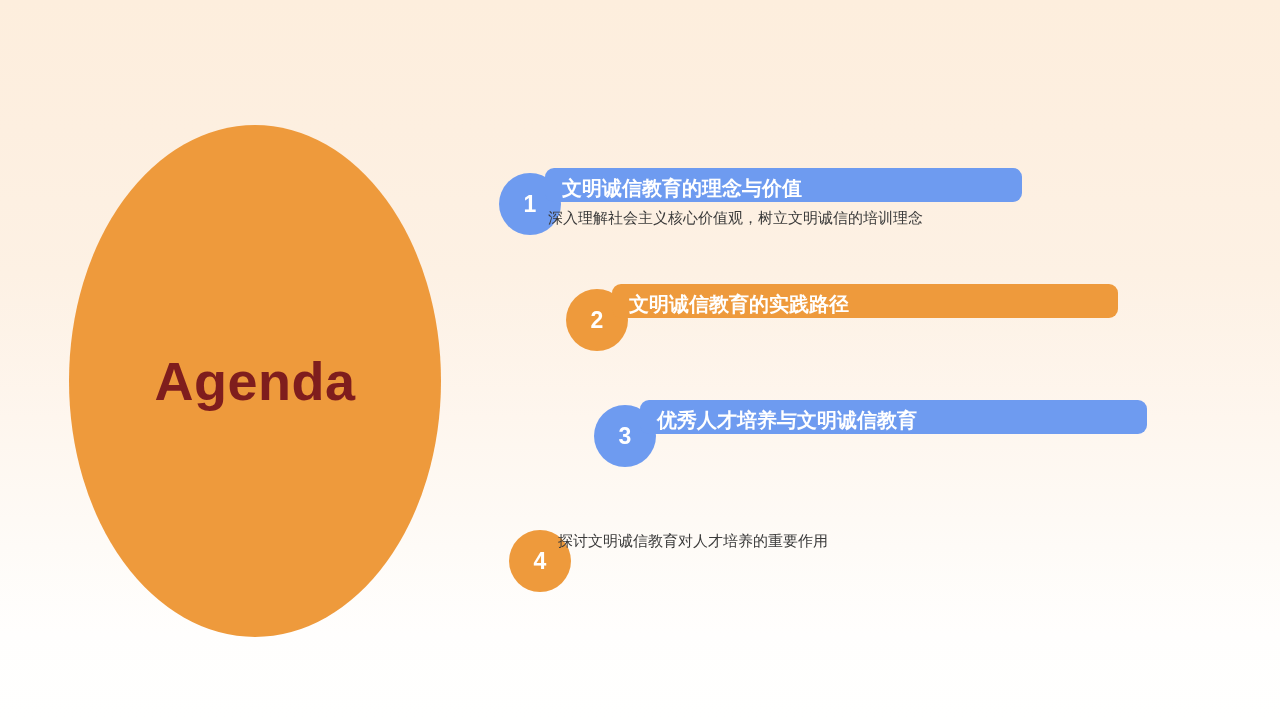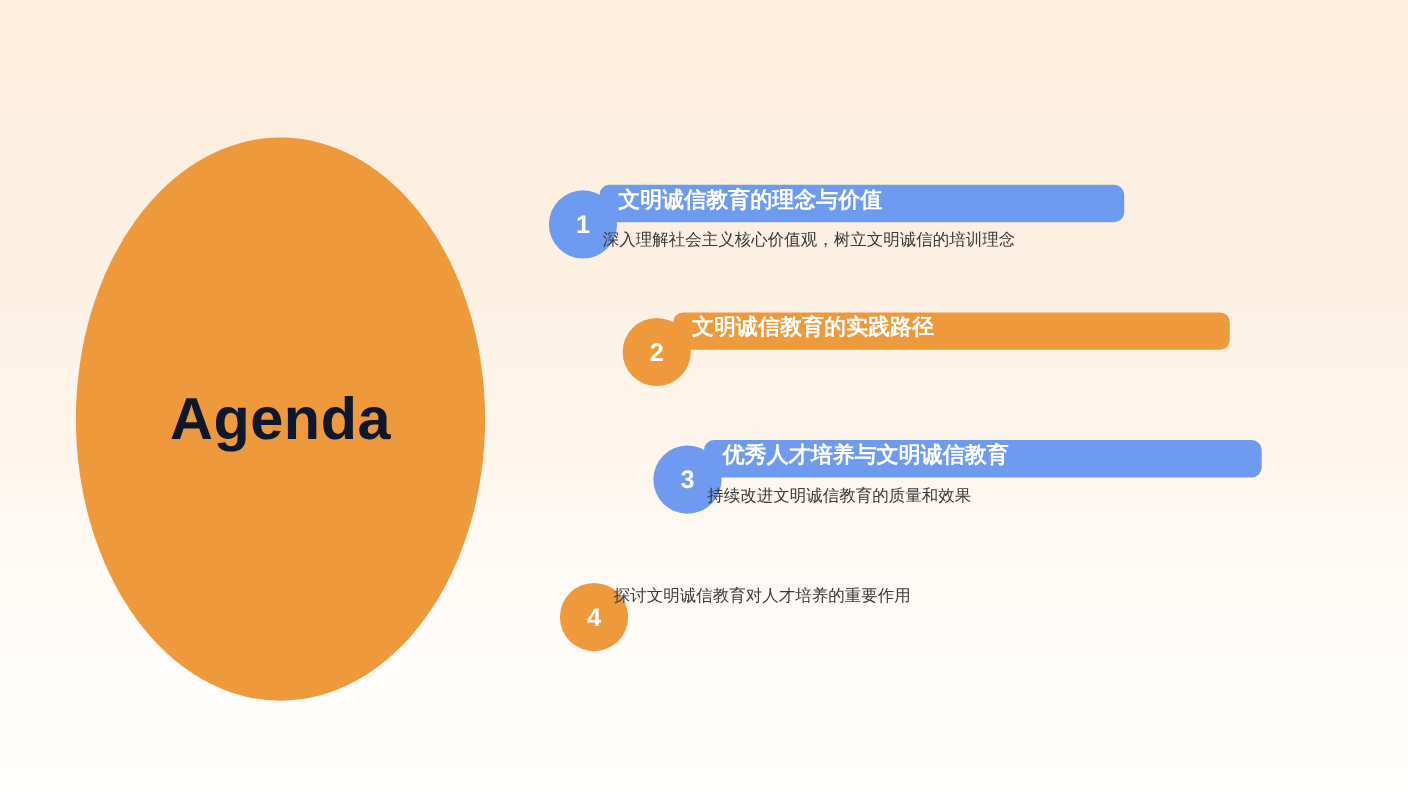--- a/index.html
+++ b/index.html
@@ -41,21 +41,21 @@
   }
   .agenda-title {
     position: absolute;
     left: 0;
     top: 0;
     width: 372px;
     height: 512px;
     display: flex;
     align-items: center;
     justify-content: center;
-    color: #0f172a;
+    color: #7f1d1d;
     font-size: 54px;
     font-weight: bold;
     letter-spacing: 0.5px;
     font-family: "Liberation Sans", "DejaVu Sans", sans-serif;
   }
 
   
   .rows {
     position: absolute;
     left: 0;
@@ -87,21 +87,21 @@
   .row-body {
     position: absolute;
     top: 0;
     left: 46px;
   }
 
   .title-bar {
     height: 34px;
     border-radius: 9px;
     display: flex;
-    align-items: flex-start;
+    align-items: flex-end;
     box-sizing: border-box;
     padding-left: 17px;
   }
   .title-bar span {
     color: #ffffff;
     font-size: 20px;
     font-weight: bold;
     font-family: "Liberation Sans", "DejaVu Sans", sans-serif;
     white-space: nowrap;
   }
@@ -163,21 +163,20 @@
     </div>
 
     <div class="row" id="row-3">
       <div class="num-circle blue">
         <span>3</span>
       </div>
       <div class="row-body">
         <div class="title-bar blue">
           <span>优秀人才培养与文明诚信教育</span>
         </div>
-        <div class="desc">持续改进文明诚信教育的质量和效果</div>
       </div>
     </div>
 
     <div class="row" id="row-4">
       <div class="num-circle orange">
         <span>4</span>
       </div>
       <div class="row-body">
         <div class="desc">探讨文明诚信教育对人才培养的重要作用</div>
       </div>

